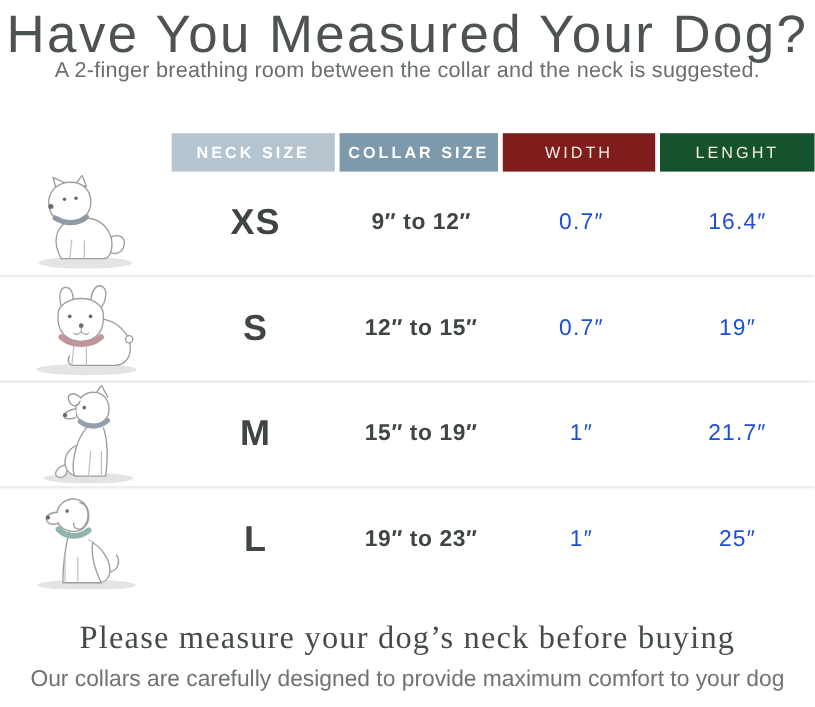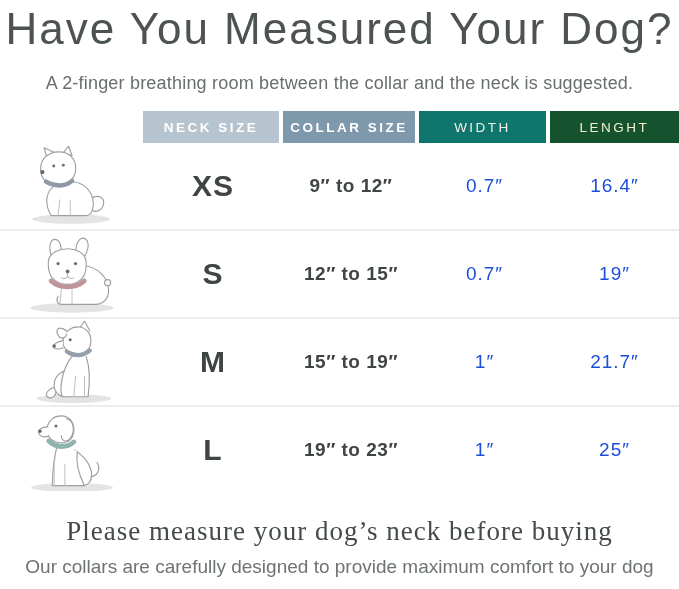--- a/index.html
+++ b/index.html
@@ -6,35 +6,35 @@
   .canvas{
     position:relative;width:679px;height:589px;background:#ffffff;overflow:hidden;
     font-family:"Liberation Sans",sans-serif;
   }
   .page-title{
     position:absolute;top:4px;left:0;width:679px;text-align:center;
     font-family:Liberation Sans, sans-serif;font-size:44px;font-weight:400;
     letter-spacing:2px;color:#4d5352;
   }
   .page-subtitle{
-    position:absolute;top:73px;left:0;width:679px;text-align:center;
+    position:absolute;top:48px;left:0;width:679px;text-align:center;
     font-size:18px;font-weight:400;letter-spacing:.2px;color:#696e6e;
   }
   .grid-row{
     display:grid;grid-template-columns:143px 140px 136px 131px 129px;
     width:679px;align-items:center;
   }
   .header-row{position:absolute;top:111px;left:0;height:32px;}
   .hdr{
     height:32px;display:flex;align-items:center;justify-content:center;
     font-size:13.5px;font-weight:bold;letter-spacing:2.5px;margin-right:4px;
   }
   .hdr-collar{background:#7e98ac;color:#ffffff;}
   .hdr-neck{background:#b6c4cf;color:#ffffff;}
-  .hdr-width{background:#0f766e;color:#f4eee6;font-weight:normal;}
+  .hdr-width{background:#7f1d1d;color:#f4eee6;font-weight:normal;}
   .hdr-length{background:#14532d;color:#f7efd2;font-weight:normal;margin-right:0;}
   .rows{position:absolute;top:143px;left:0;}
   .row{height:86px;}
   .row.divided{border-bottom:2px solid #ededed;}
   .dog-cell{display:flex;align-items:center;justify-content:center;height:100%;}
   .size-cell{
     text-align:center;font-size:30px;font-weight:bold;color:#3f4444;letter-spacing:1px;
   }
   .neck-cell{
     text-align:center;font-size:19px;font-weight:bold;color:#3f4444;letter-spacing:.5px;

